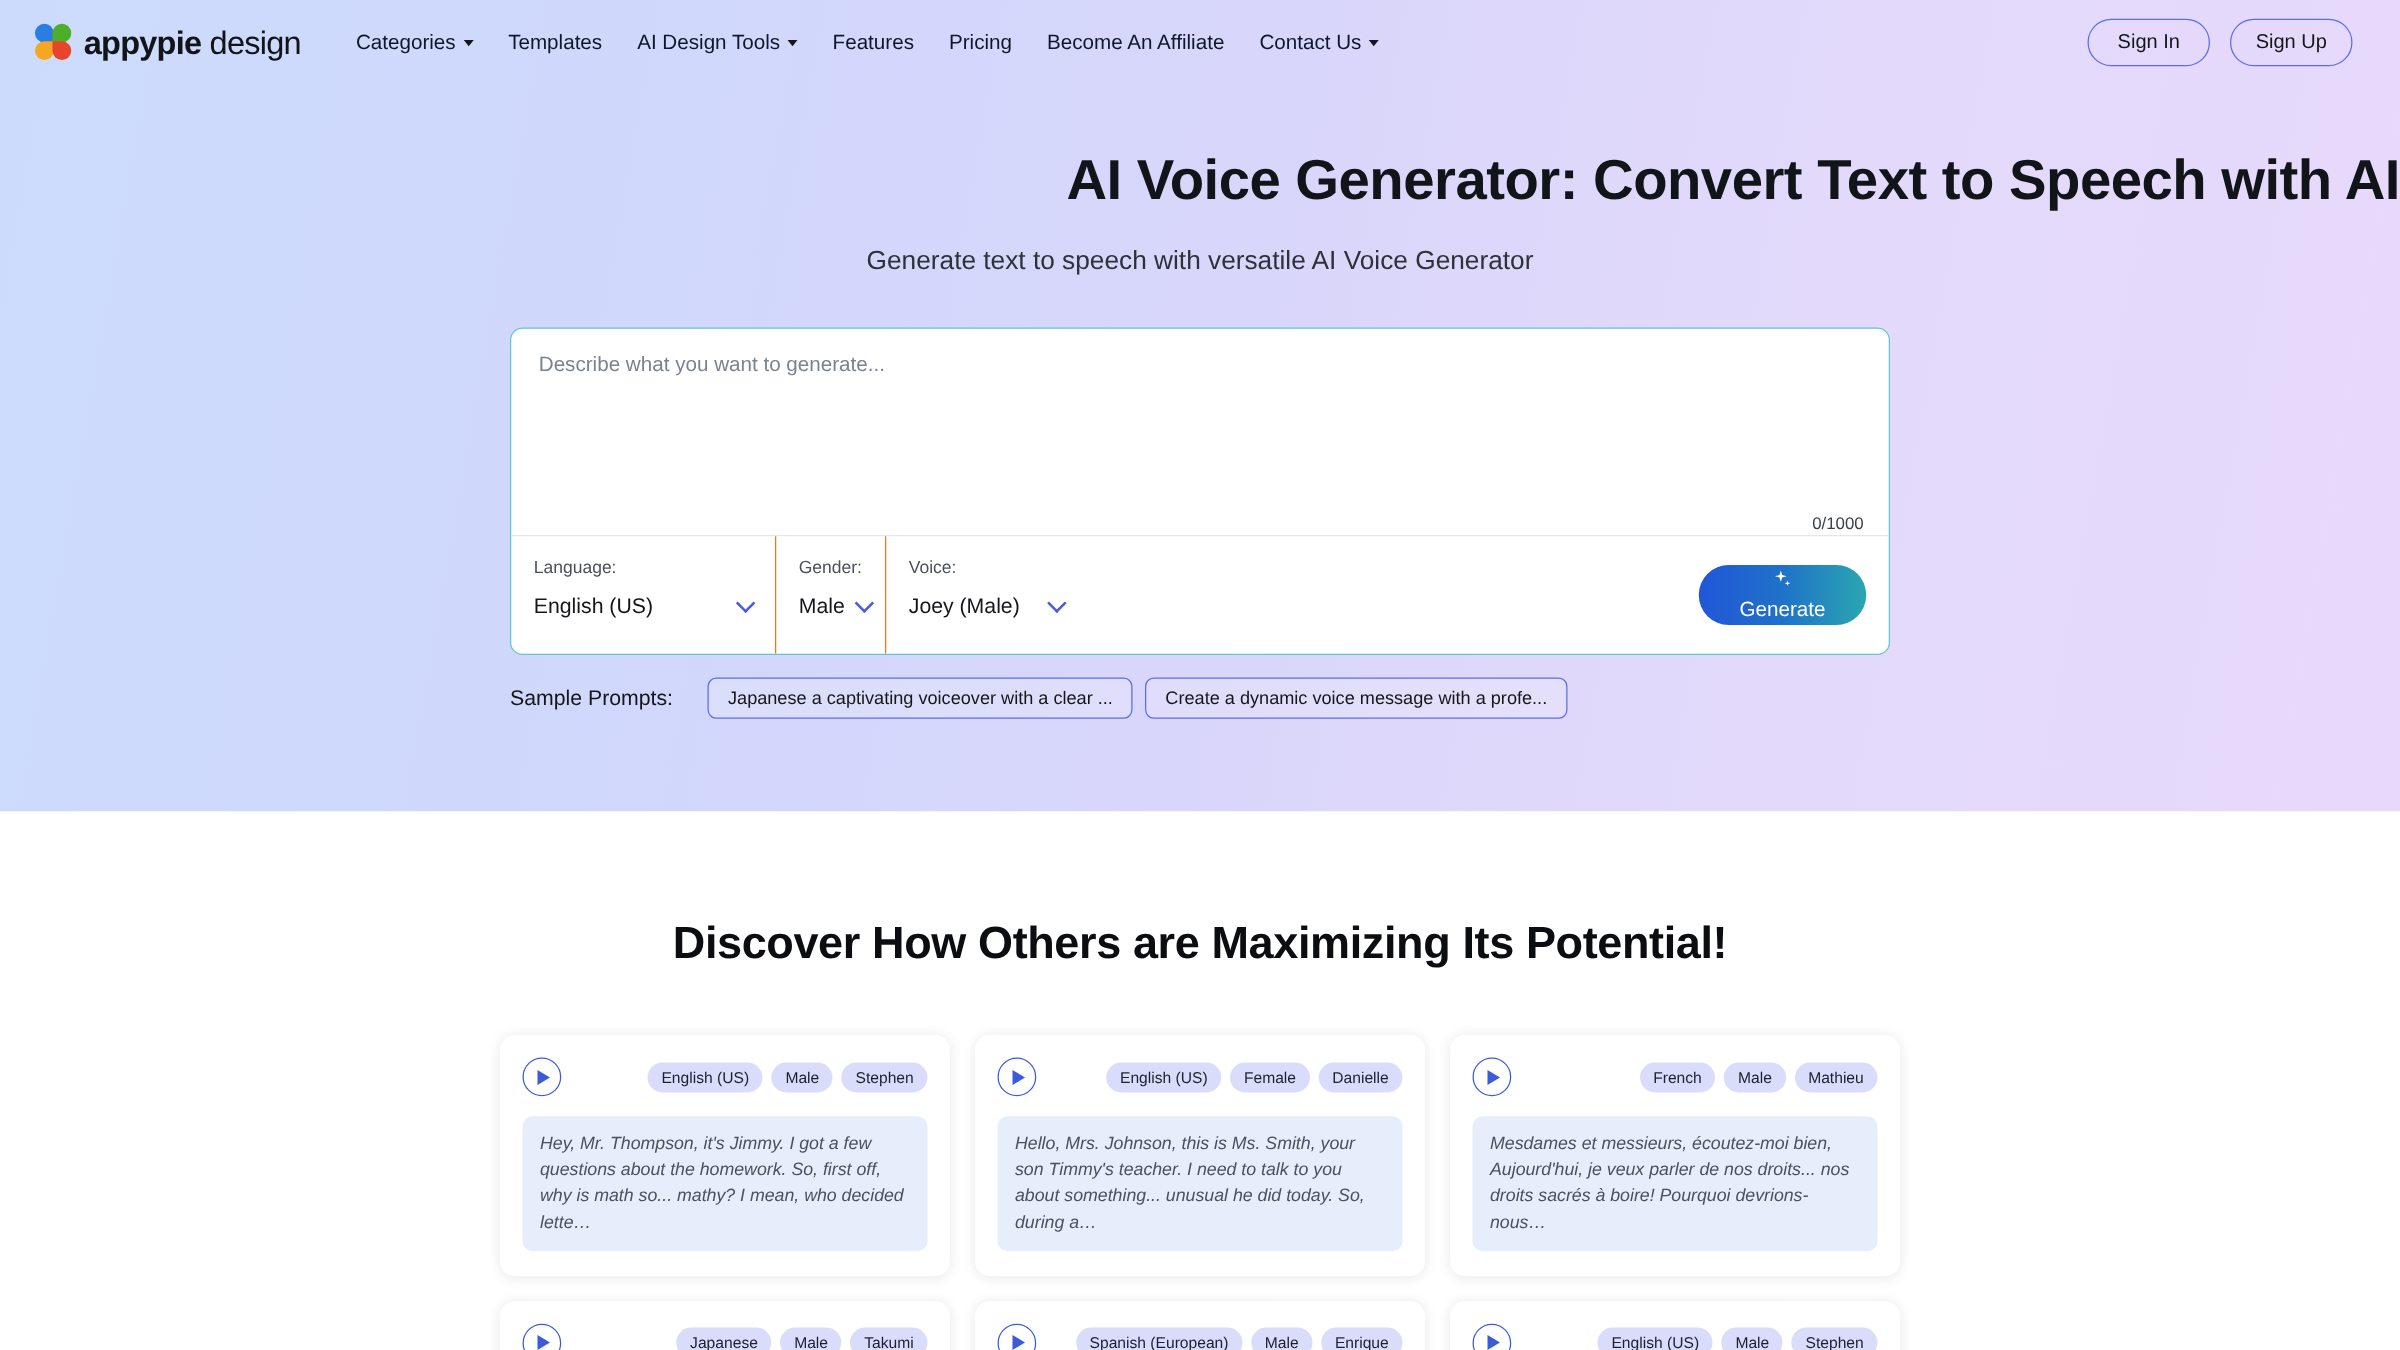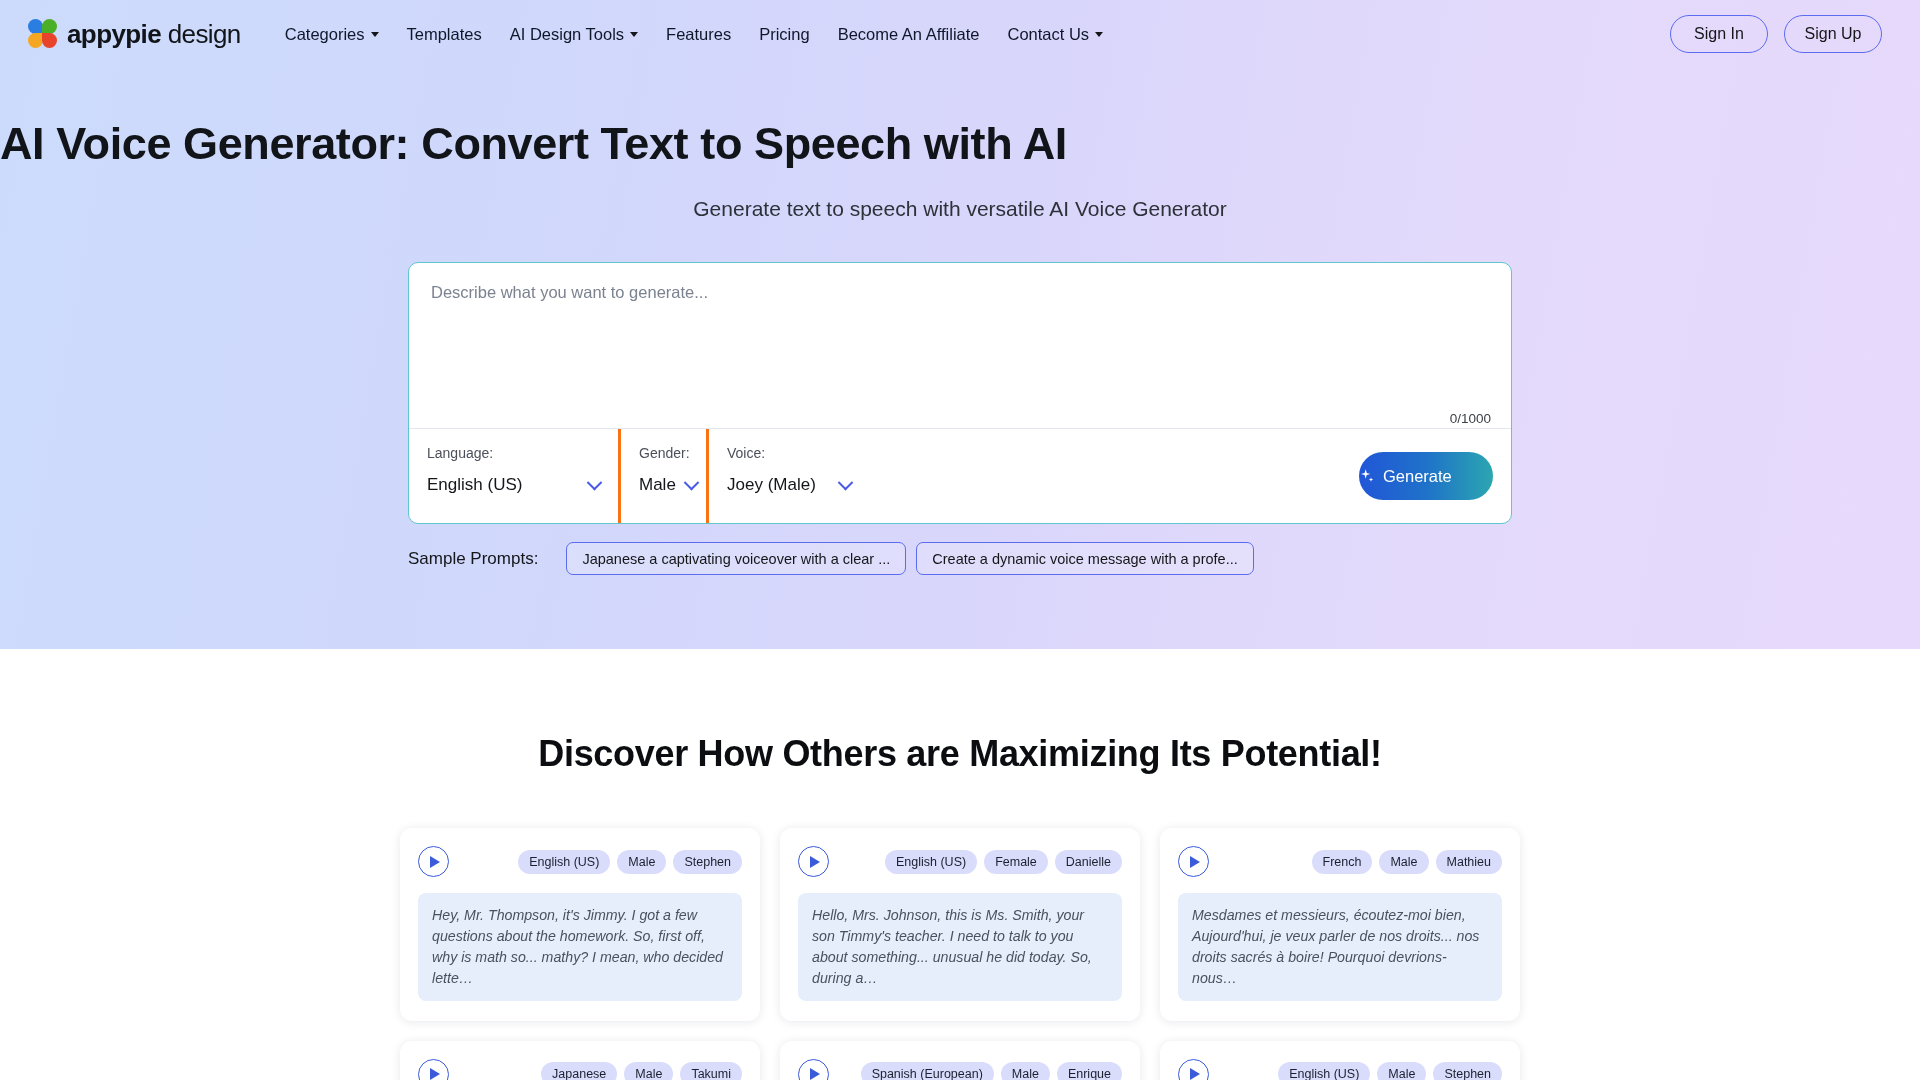--- a/index.html
+++ b/index.html
@@ -99,21 +99,21 @@
     display: flex;
     align-items: center;
     justify-content: center;
   }
 
   
   .hero-title {
     position: absolute;
     left: 0; top: 118px;
     width: 1920px;
-    text-align: left;
+    text-align: right;
     font-size: 45px;
     font-weight: 700;
     color: #111418;
     letter-spacing: -0.4px;
   }
   .hero-sub {
     position: absolute;
     left: 0; top: 197px;
     width: 1920px;
     text-align: center;
@@ -153,21 +153,21 @@
     position: absolute;
     left: 0; bottom: 0;
     width: 100%;
     height: 95px;
     border-top: 1px solid #e3e6ec;
     display: flex;
     align-items: stretch;
   }
   .ctrl {
     padding: 16px 18px 0 18px;
-    border-right: 3px solid #f97316;
+    border-right: 1px solid #f97316;
     display: flex;
     flex-direction: column;
     cursor: pointer;
   }
   .ctrl.lang { width: 212px; }
   .ctrl.gender { width: 88px; }
   .ctrl.voice { width: 160px; border-right: none; }
   .ctrl-label {
     font-size: 14px;
     color: #4b505a;
@@ -202,23 +202,24 @@
     width: 134px;
     height: 48px;
     border: none;
     border-radius: 26px;
     background: linear-gradient(90deg, #2156d8 0%, #1f72c9 50%, #2ba6b0 100%);
     color: #ffffff;
     font-size: 16.5px;
     font-family: "Liberation Sans", sans-serif;
     display: flex;
     align-items: center;
-    justify-content: flex-start;
+    justify-content: center;
     gap: 8px;
     cursor: pointer;
+    flex-direction: column;
   }
 
   
   .samples {
     position: absolute;
     left: 408px;
     top: 542px;
     width: 1110px;
     display: flex;
     align-items: center;

